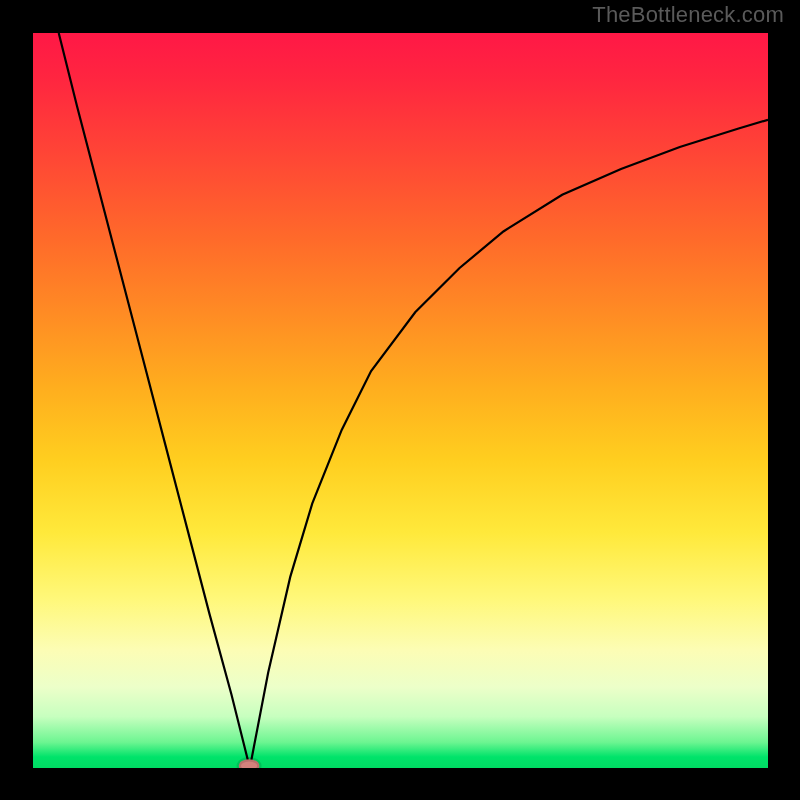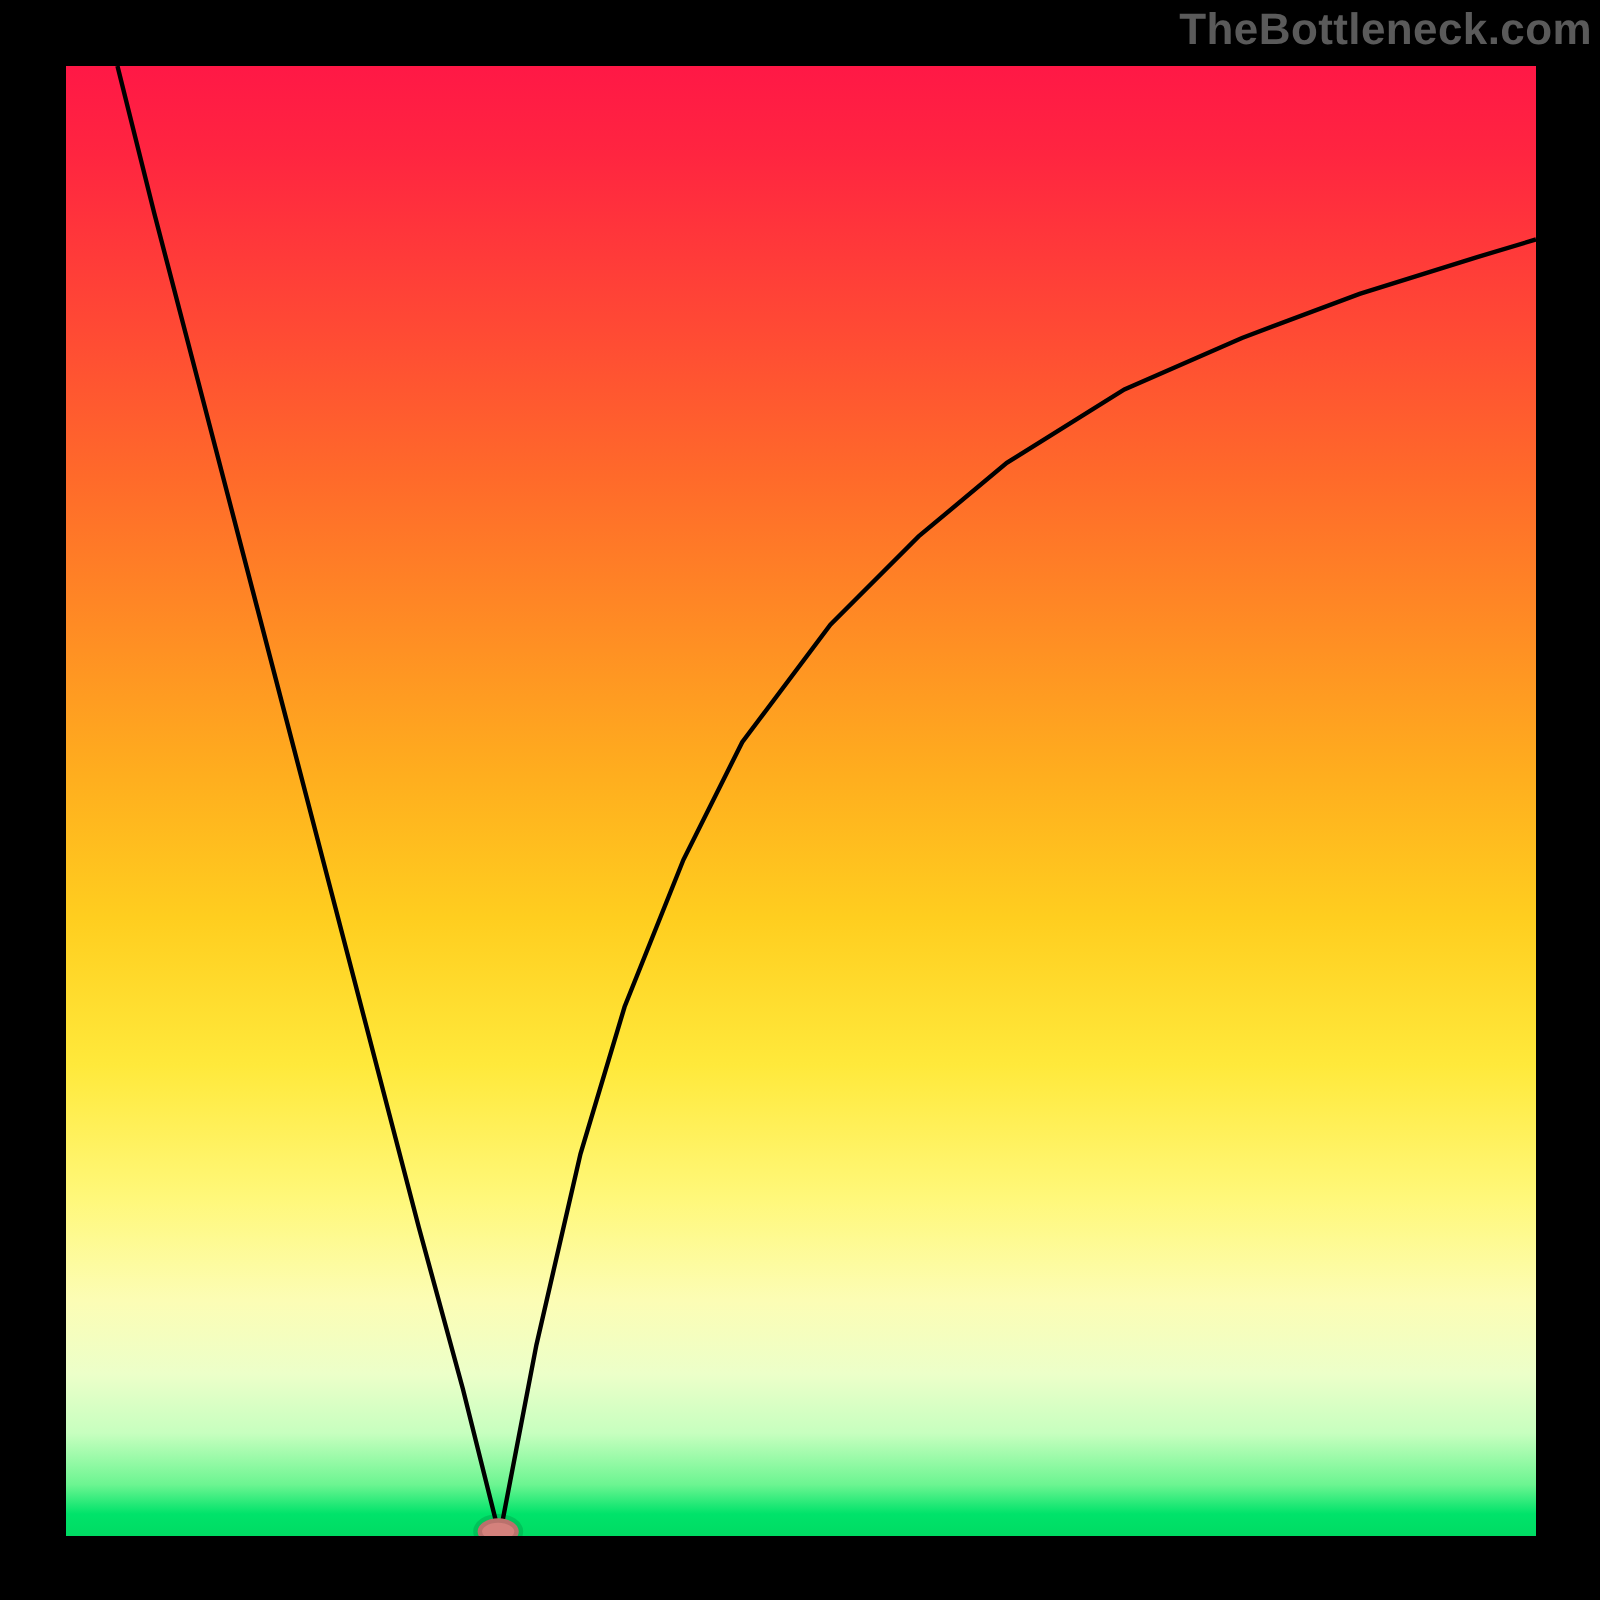--- a/index.html
+++ b/index.html
@@ -8,24 +8,24 @@
     width: 800px;
     height: 800px;
     background: #000;
     position: relative;
     overflow: hidden;
     font-family: Arial, Helvetica, sans-serif;
   }
   .watermark {
     position: absolute;
     top: 2px;
-    right: 4px;
+    right: 16px;
     color: #5a5a5a;
     font-size: 22px;
-    font-weight: 700;
+    font-weight: 400;
     z-index: 10;
     letter-spacing: 0.2px;
   }
   .plot-area {
     position: absolute;
     left: 33px;
     top: 33px;
     width: 735px;
     height: 735px;
   }

